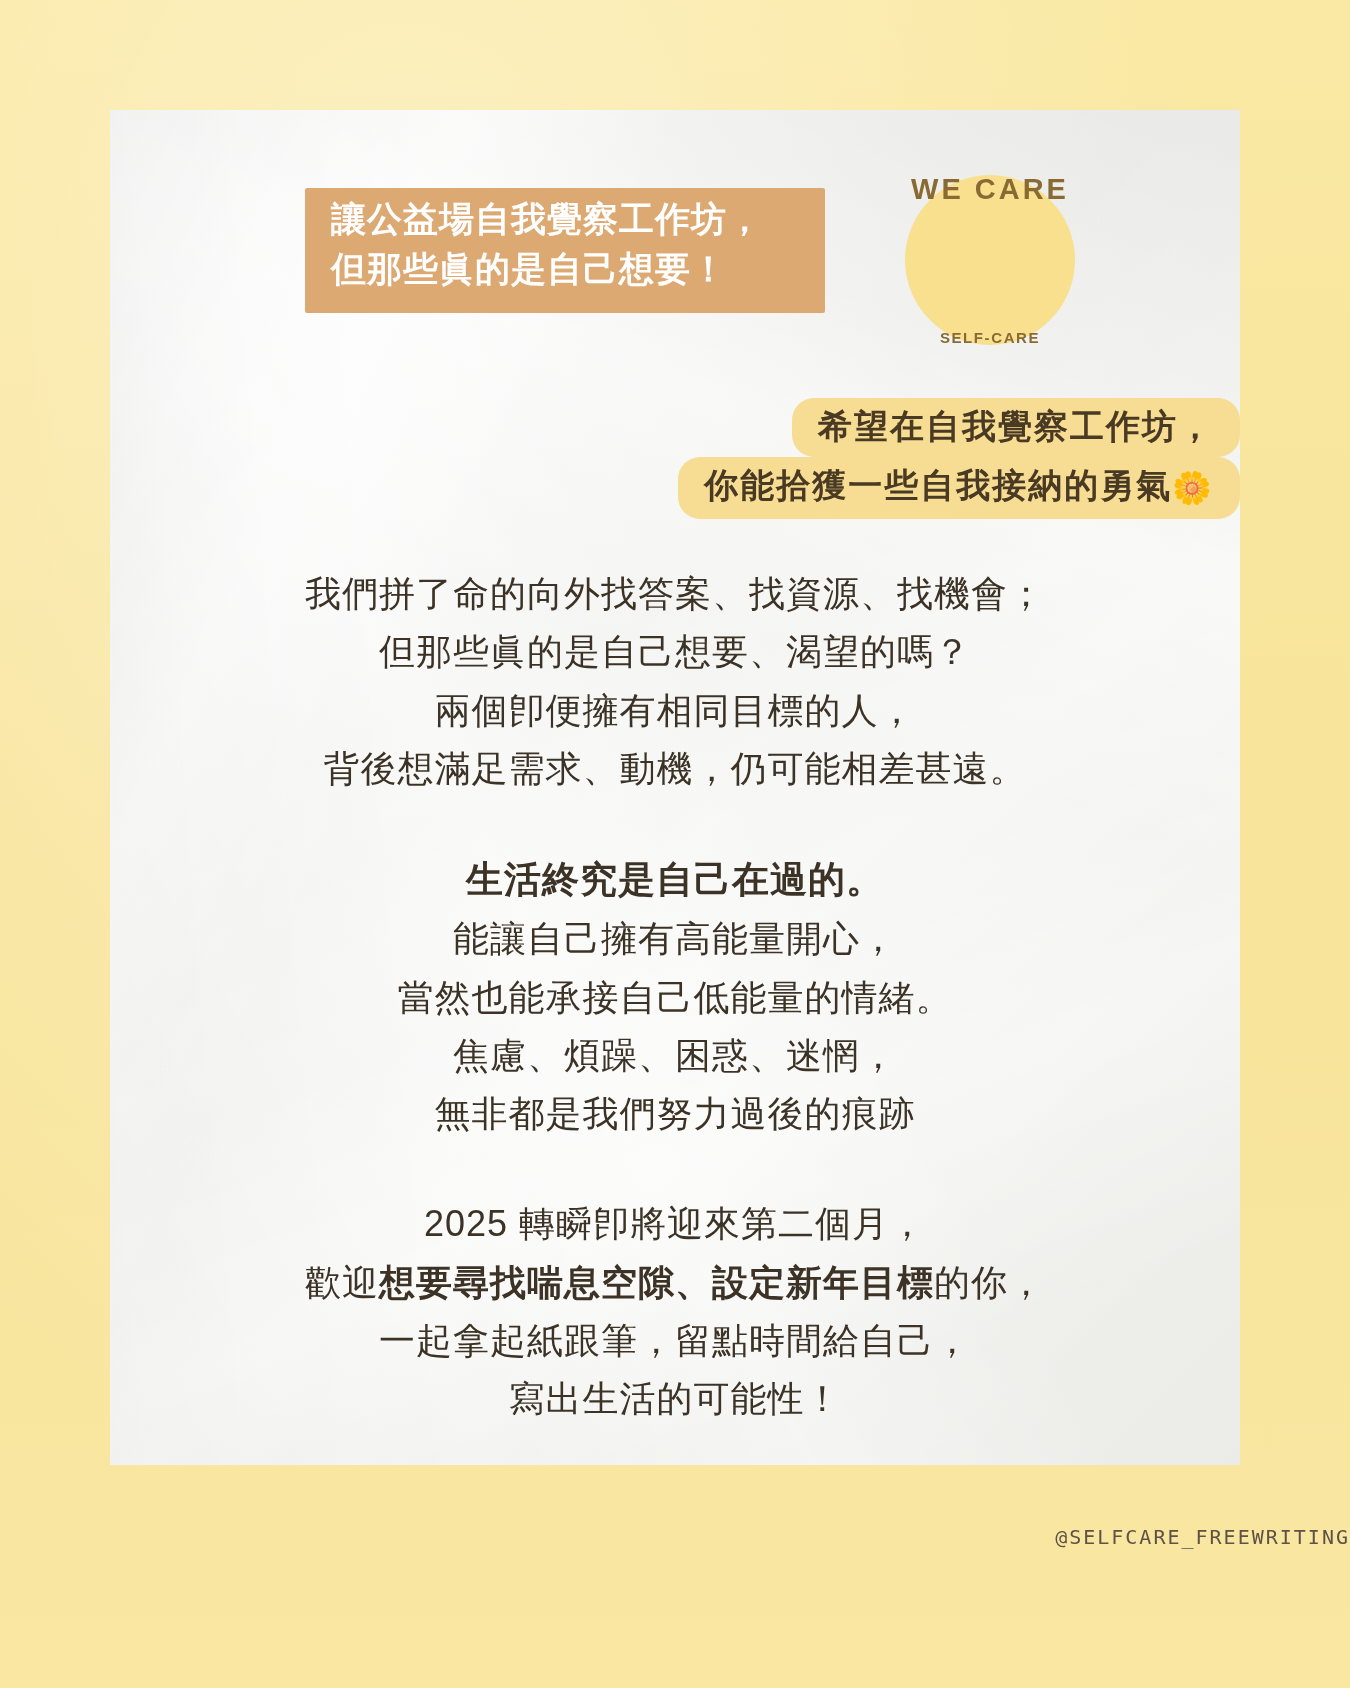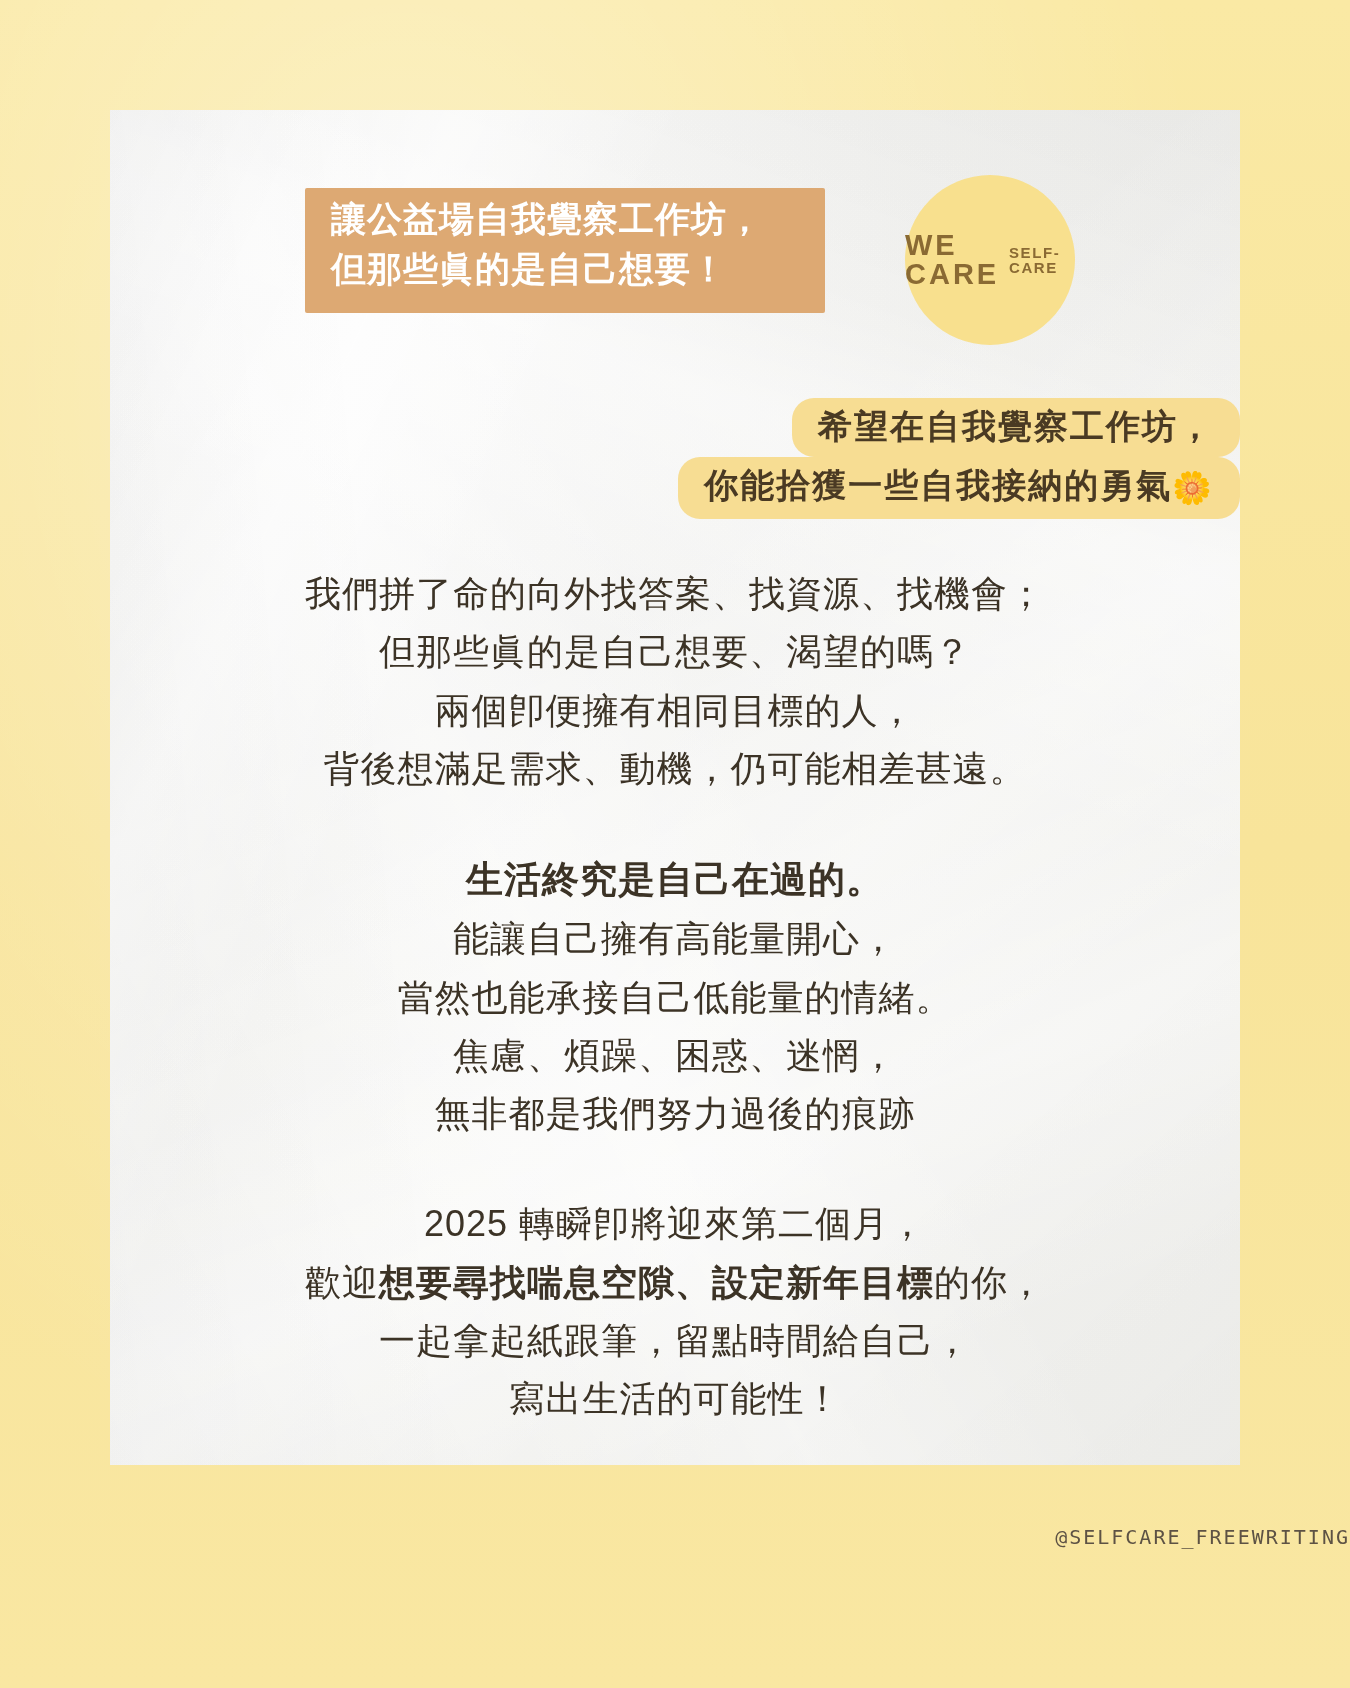--- a/index.html
+++ b/index.html
@@ -87,23 +87,23 @@
 
   .logo-badge {
     position: absolute;
     left: 795px;
     top: 65px;
     width: 170px;
     height: 170px;
     border-radius: 50%;
     background: #f8e08e;
     display: flex;
-    flex-direction: row;
+    flex-direction: column;
     align-items: center;
-    justify-content: flex-start;
+    justify-content: space-between;
   }
   .logo-badge .brand {
     color: #8a6a33;
     font-size: 29px;
     font-weight: bold;
     letter-spacing: 3px;
     line-height: 1;
   }
   .logo-badge .sub {
     color: #8a6a33;

